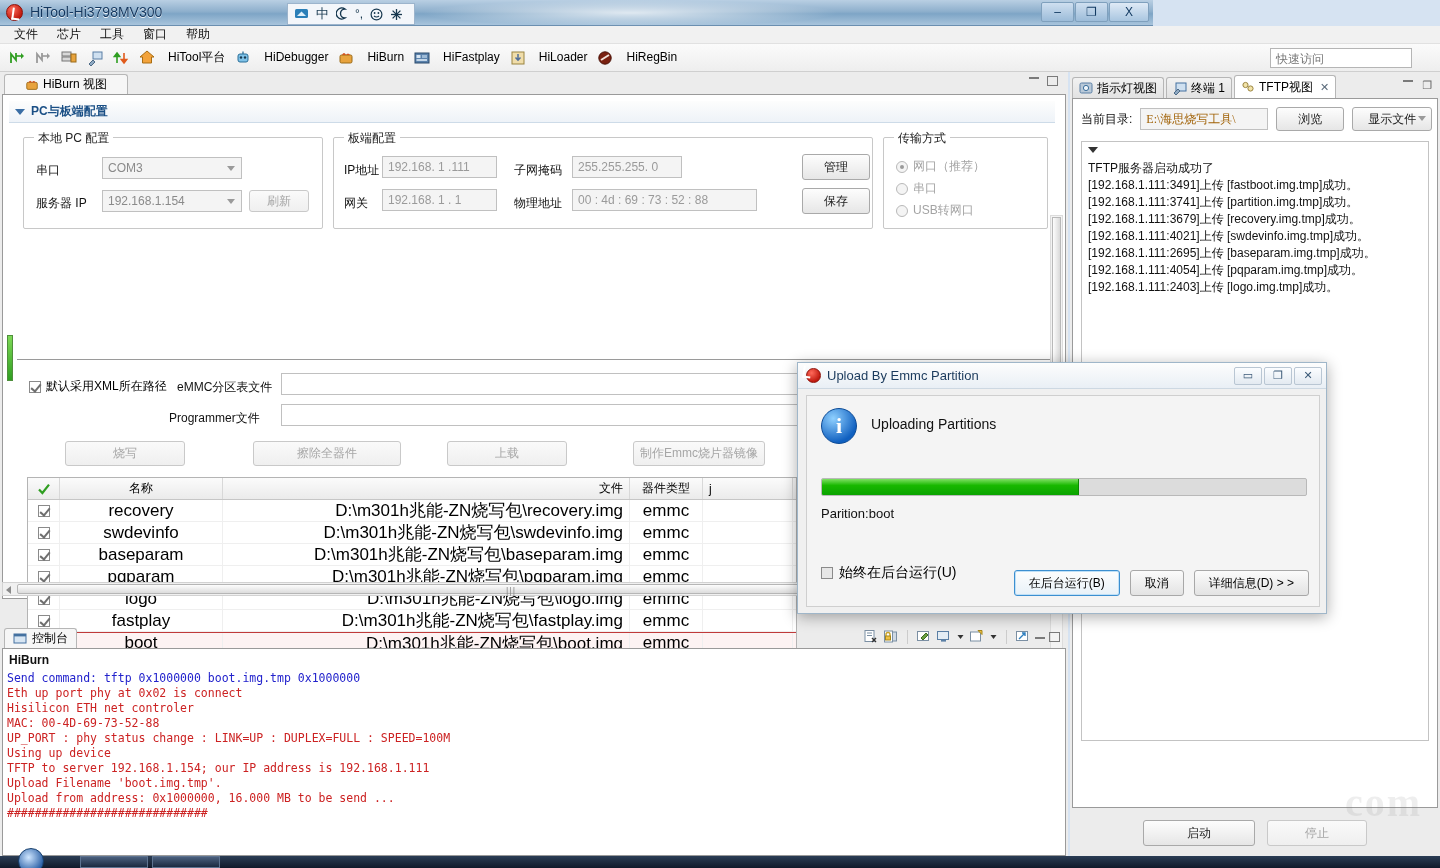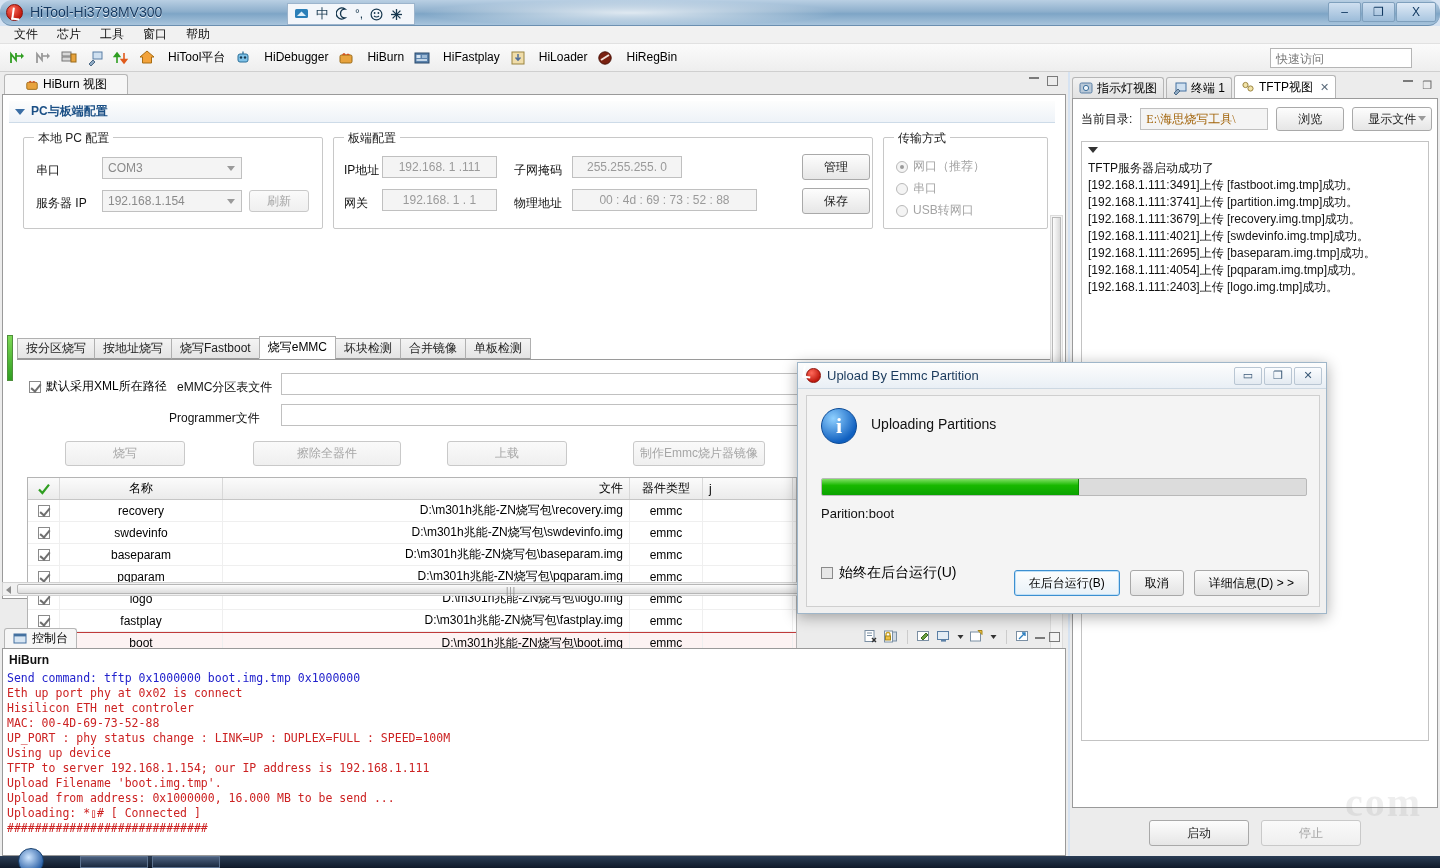--- a/index.html
+++ b/index.html
@@ -7,24 +7,23 @@
   body {
     width:1440px; height:868px; overflow:hidden;
     font-family:"Liberation Sans", sans-serif;
     font-size:12px; color:#000;
     background:#d6e3f2;
   }
   #app { position:relative; width:1440px; height:868px; }
 
   
   .titlebar{
-    position:absolute; left:0; top:0; width:1440px; height:26px;
+    position:absolute; left:0; top:0; width:1153px; height:26px;
     background:linear-gradient(to bottom,#b9cfe3 0%,#8fb0cd 45%,#7ea5c6 55%,#a8c4dc 100%);
     border-bottom:1px solid #6b8fb0;
-    border-radius:12px;
   }
   .titlebar .tb-glow{
     position:absolute; left:420px; top:0; width:420px; height:26px;
     background:radial-gradient(ellipse at center,rgba(255,255,255,.75),rgba(255,255,255,0) 70%);
   }
   .app-icon{
     position:absolute; left:6px; top:4px; width:17px; height:17px;
     border-radius:50%;
     background:radial-gradient(circle at 35% 30%,#ff6a5a,#c01b10 70%);
     border:1px solid #8e1008;
@@ -167,21 +166,21 @@
 
   
   .tbl{
     position:absolute; left:24px; top:382px; width:770px; height:200px;
     border:1px solid #b4b4b4; background:#fff; overflow:hidden;
   }
   .thead{ display:flex; height:22px; background:linear-gradient(to bottom,#fbfbfb,#ebebeb); border-bottom:1px solid #c6c6c6;}
   .th{ font-size:12px; display:flex; align-items:center; border-right:1px solid #d8d8d8; padding:0 6px;}
   .trow{ display:flex; height:22px; border-bottom:1px solid #efefef; align-items:center;}
   .trow.sel{ border-top:1px solid #c03a3a; border-bottom:1px solid #c03a3a; background:#fdf3f3;}
-  .td{ font-size:12px; display:flex; align-items:center; border-right:1px solid #efefef; height:100%; padding:0 6px;}
+  .td{ font-size:17px; display:flex; align-items:center; border-right:1px solid #efefef; height:100%; padding:0 6px;}
   .c-chk{ width:32px; justify-content:center;}
   .c-name{ width:163px; justify-content:center;}
   .c-file{ width:407px; justify-content:flex-end;}
   .c-dev{ width:73px; justify-content:center;}
   .c-more{ width:90px;}
 
   .hscroll{
     position:absolute; left:2px; top:582px; width:1060px; height:14px;
     background:#f0f0f0; border:1px solid #d2d2d2; display:flex; align-items:center;
   }
@@ -505,21 +504,21 @@
         <span class="arrow"></span>
       </div>
       <span class="lbl" style="left:12px; top:57px;">服务器 IP</span>
       <div class="combo" style="left:78px; top:52px; width:140px; height:22px;">
         <span>192.168.1.154</span>
         <span class="arrow"></span>
       </div>
       <div class="btn disabled" style="left:225px; top:52px; width:60px; height:22px;">刷新</div>
     </div>
 
-    <div class="group" style="left:330px; top:42px; width:540px; height:92px;text-align:center;">
+    <div class="group" style="left:330px; top:42px; width:540px; height:92px;">
       <span class="glabel">板端配置</span>
       <span class="lbl" style="left:10px; top:24px;">IP地址</span>
       <div class="field disabled" style="left:48px; top:18px; width:115px; height:22px;">192.168.  1  .111</div>
       <span class="lbl" style="left:10px; top:57px;">网关</span>
       <div class="field disabled" style="left:48px; top:51px; width:115px; height:22px;">192.168.  1  . 1</div>
 
       <span class="lbl" style="left:180px; top:24px;">子网掩码</span>
       <div class="field disabled" style="left:238px; top:18px; width:110px; height:22px;">255.255.255. 0</div>
       <span class="lbl" style="left:180px; top:57px;">物理地址</span>
       <div class="field disabled" style="left:238px; top:51px; width:185px; height:22px;">00  :  4d  :  69  :  73  :  52  :  88</div>
@@ -537,29 +536,20 @@
       <div class="radio" style="left:12px; top:42px;">
         <span class="dot"></span>
         <span>串口</span>
       </div>
       <div class="radio" style="left:12px; top:64px;">
         <span class="dot"></span>
         <span>USB转网口</span>
       </div>
     </div>
 
-    <div class="tabrow">
-      <div class="tab">按分区烧写</div>
-      <div class="tab">按地址烧写</div>
-      <div class="tab">烧写Fastboot</div>
-      <div class="tab active">烧写eMMC</div>
-      <div class="tab">坏块检测</div>
-      <div class="tab">合并镜像</div>
-      <div class="tab">单板检测</div>
-    </div>
     <div class="tabline"></div>
 
     <div class="chk" style="left:26px; top:283px;">
       <span class="chkbox gray checked"></span>
       <span>默认采用XML所在路径</span>
     </div>
     <span class="lbl" style="left:174px; top:284px;">eMMC分区表文件</span>
     <div class="field" style="left:278px; top:278px; width:645px; height:22px;"></div>
     <div class="btn disabled" style="left:931px; top:278px; width:54px; height:22px;">浏览</div>
     <div class="btn disabled" style="left:993px; top:278px; width:54px; height:22px;">保存</div>
@@ -729,21 +719,20 @@
     <div class="console-text">
       <div class="cl-blue">Send command:    tftp 0x1000000 boot.img.tmp 0x1000000</div>
       <div class="cl-red">Eth up port phy at 0x02 is connect</div>
       <div class="cl-red">Hisilicon ETH net controler</div>
       <div class="cl-red">MAC:   00-4D-69-73-52-88</div>
       <div class="cl-red">UP_PORT : phy status change : LINK=UP : DUPLEX=FULL : SPEED=100M</div>
       <div class="cl-red">Using up device</div>
       <div class="cl-red">TFTP to server 192.168.1.154; our IP address is 192.168.1.111</div>
       <div class="cl-red">Upload Filename 'boot.img.tmp'.</div>
       <div class="cl-red">Upload from address: 0x1000000, 16.000 MB to be send ...</div>
-      <div class="cl-red">Uploading: *▯#  [ Connected ]</div>
       <div class="cl-red">#############################</div>
     </div>
 
   </div>
 
   <div class="right-pane"></div>
   <div class="rtabrow">
     <div class="rtab">
       <span class="ic" style="width:14px;height:14px;flex:0 0 14px;">
         <svg width="14" height="14" viewBox="0 0 14 14">
@@ -798,21 +787,21 @@
         <div>[192.168.1.111:3679]上传 [recovery.img.tmp]成功。</div>
         <div>[192.168.1.111:4021]上传 [swdevinfo.img.tmp]成功。</div>
         <div>[192.168.1.111:2695]上传 [baseparam.img.tmp]成功。</div>
         <div>[192.168.1.111:4054]上传 [pqparam.img.tmp]成功。</div>
         <div>[192.168.1.111:2403]上传 [logo.img.tmp]成功。</div>
       </div>
     </div>
   </div>
 
   <div class="right-btns">
-    <div class="btn" style="position:static; width:100px; height:26px;">启动</div>
+    <div class="btn" style="position:static; width:112px; height:26px;">启动</div>
     <div class="btn disabled" style="position:static; width:100px; height:26px;">停止</div>
   </div>
 
   <div class="watermark">com</div>
 
   <div class="modal">
     <div class="modal-tb">
       <span class="app-icon" style="position:static;width:15px;height:15px;margin-left:4px;"></span>
       <span class="modal-title">Upload By Emmc Partition</span>
       <span class="modal-btns">

